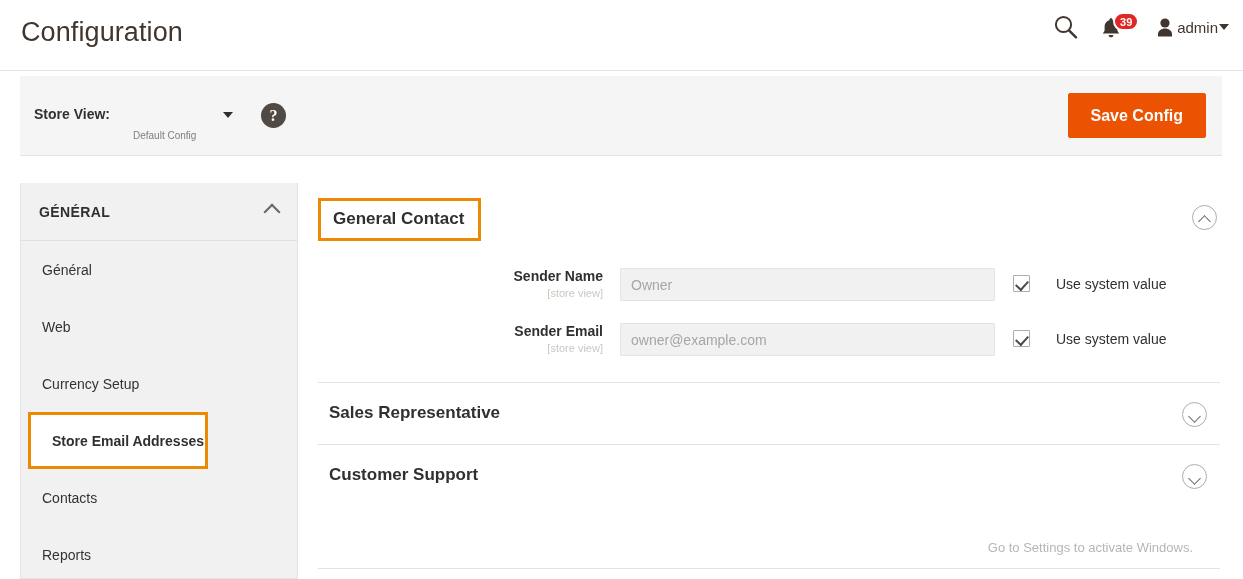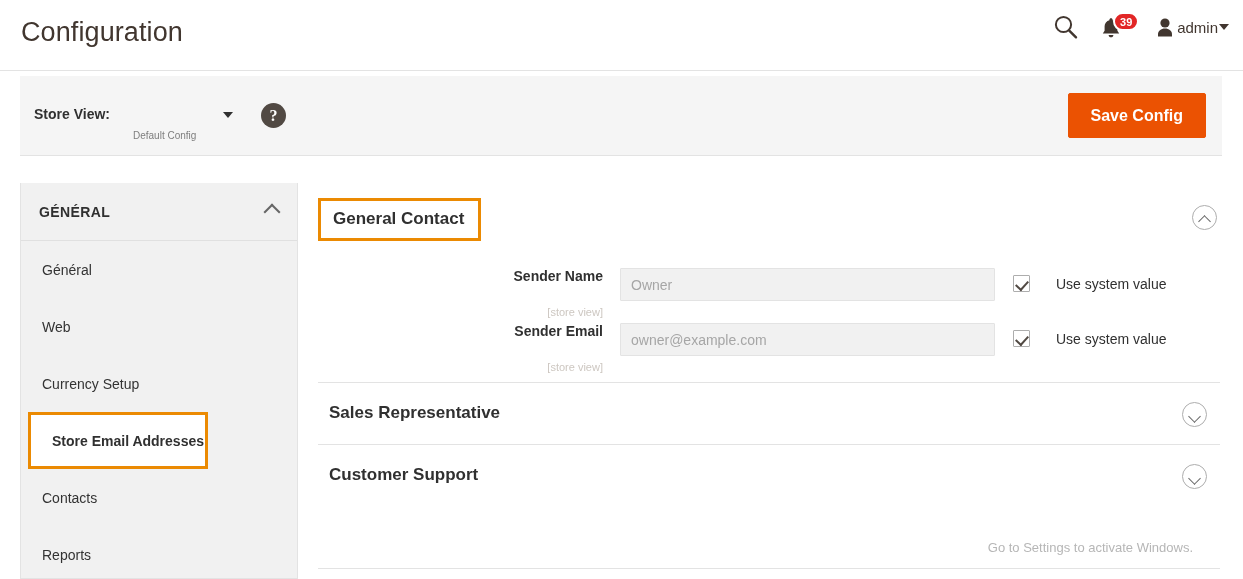--- a/index.html
+++ b/index.html
@@ -163,21 +163,21 @@
   .field-row { position: absolute; left: 0; width: 912px; height: 38px; }
   .field-label {
     position: absolute; right: 627px; width: 300px;
     text-align: right;
     font-size: 14px; font-weight: bold; color: #303030;
     line-height: 17px;
   }
   .field-scope {
     display: block;
     font-size: 11px; font-weight: normal; color: #cdc7c1;
-    margin-top: 19px;
+    margin-top: 0;
   }
   .field-input {
     position: absolute; left: 302px; top: 0;
     width: 375px; height: 33px;
     background: #f1f1f1;
     border: 1px solid #e3e3e3;
     border-radius: 1px;
     padding: 0 10px;
     font-size: 14px; color: #a6a6a6;
     font-family: "Liberation Sans", sans-serif;

